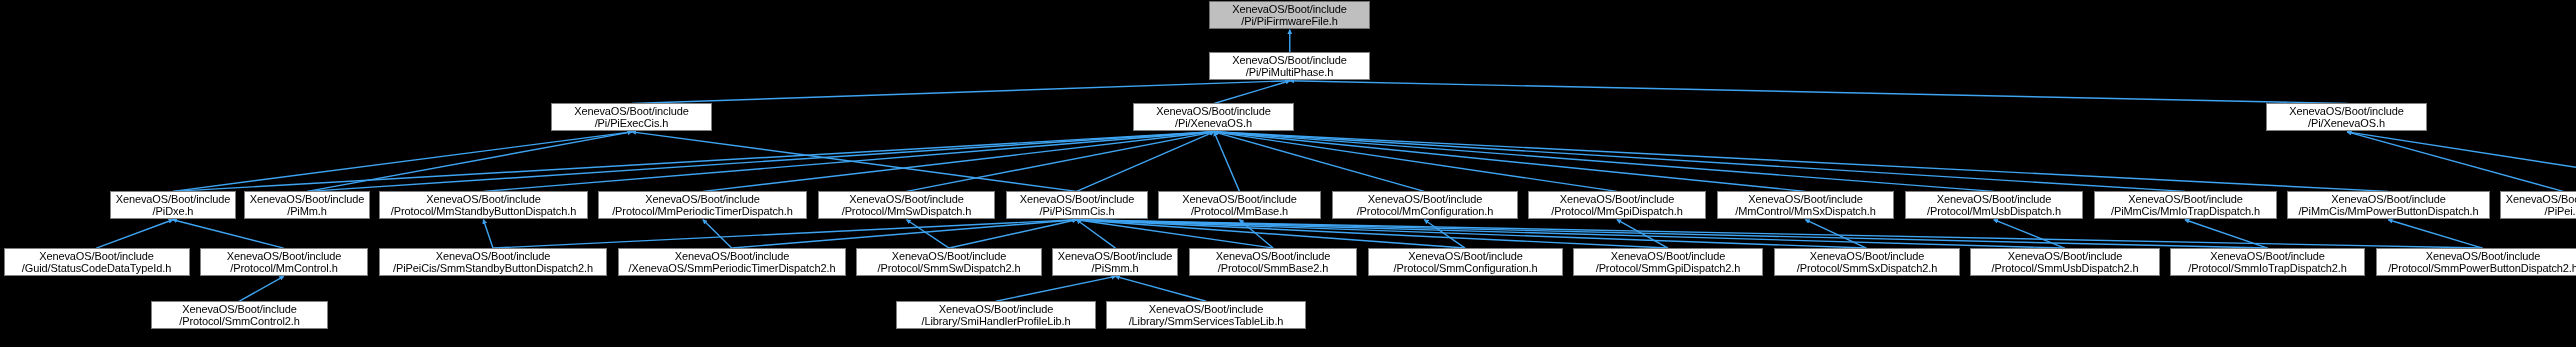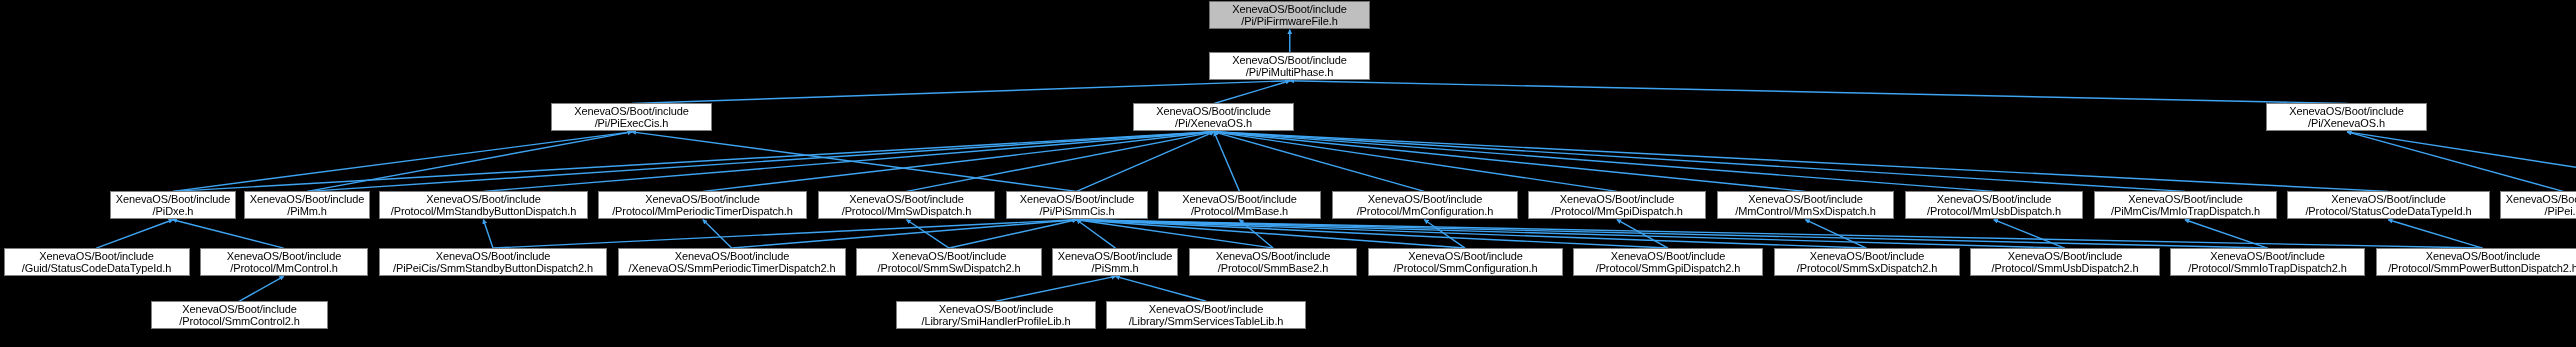--- a/index.html
+++ b/index.html
@@ -173,21 +173,21 @@
       <div class="node" style="left: 1905px; top: 191px; width: 178px; height: 28px;">
         <span class="line">XenevaOS/Boot/include</span>
         <span class="line">/Protocol/MmUsbDispatch.h</span>
       </div>
       <div class="node" style="left: 2094px; top: 191px; width: 183px; height: 28px;">
         <span class="line">XenevaOS/Boot/include</span>
         <span class="line">/PiMmCis/MmIoTrapDispatch.h</span>
       </div>
       <div class="node" style="left: 2287px; top: 191px; width: 203px; height: 28px;">
         <span class="line">XenevaOS/Boot/include</span>
-        <span class="line">/Protocol/StatusCodeDataTypeId.h</span>
+        <span class="line">/PiMmCis/MmPowerButtonDispatch.h</span>
       </div>
       <div class="node" style="left: 2500px; top: 191px; width: 126px; height: 28px;">
         <span class="line">XenevaOS/Boot/include</span>
         <span class="line">/PiPei.h</span>
       </div>
       <div class="node" style="left: 3.5px; top: 248px; width: 186px; height: 28px;">
         <span class="line">XenevaOS/Boot/include</span>
         <span class="line">/Guid/StatusCodeDataTypeId.h</span>
       </div>
       <div class="node" style="left: 200px; top: 248px; width: 168px; height: 28px;">

